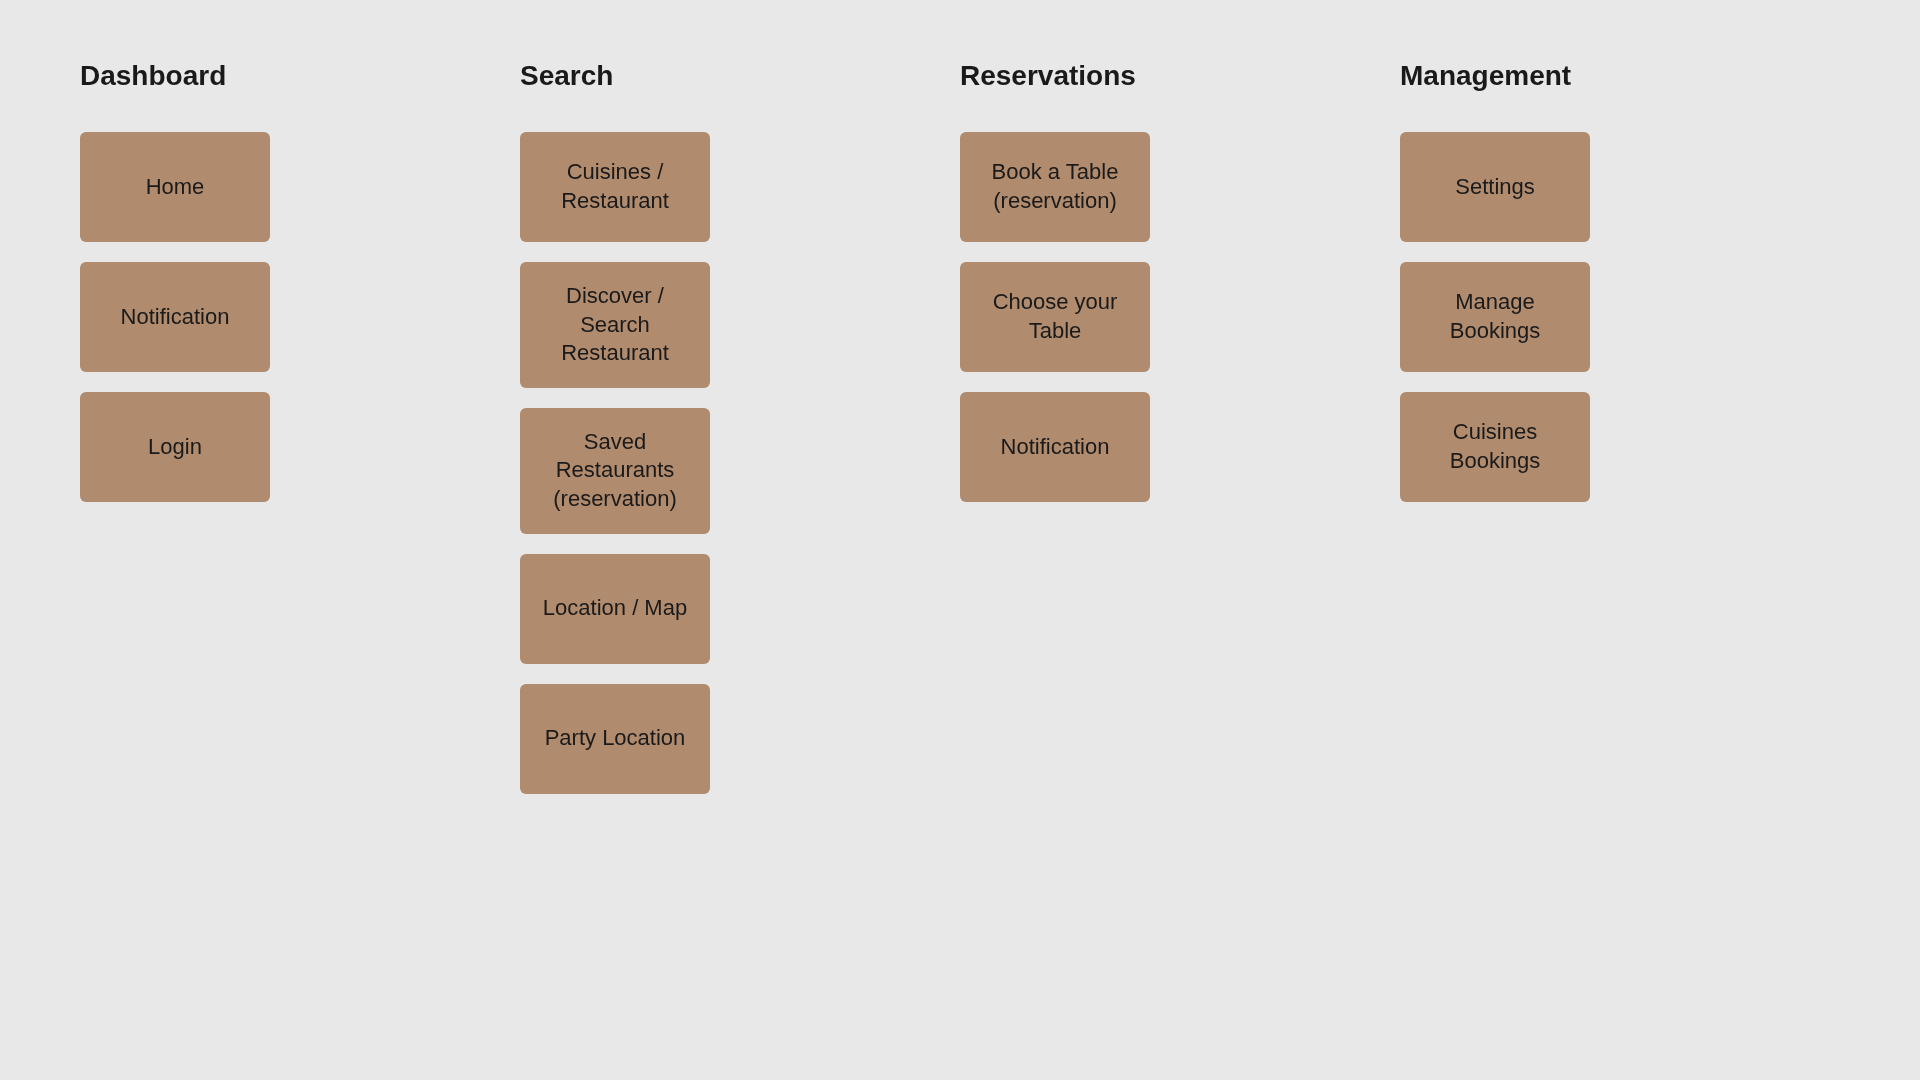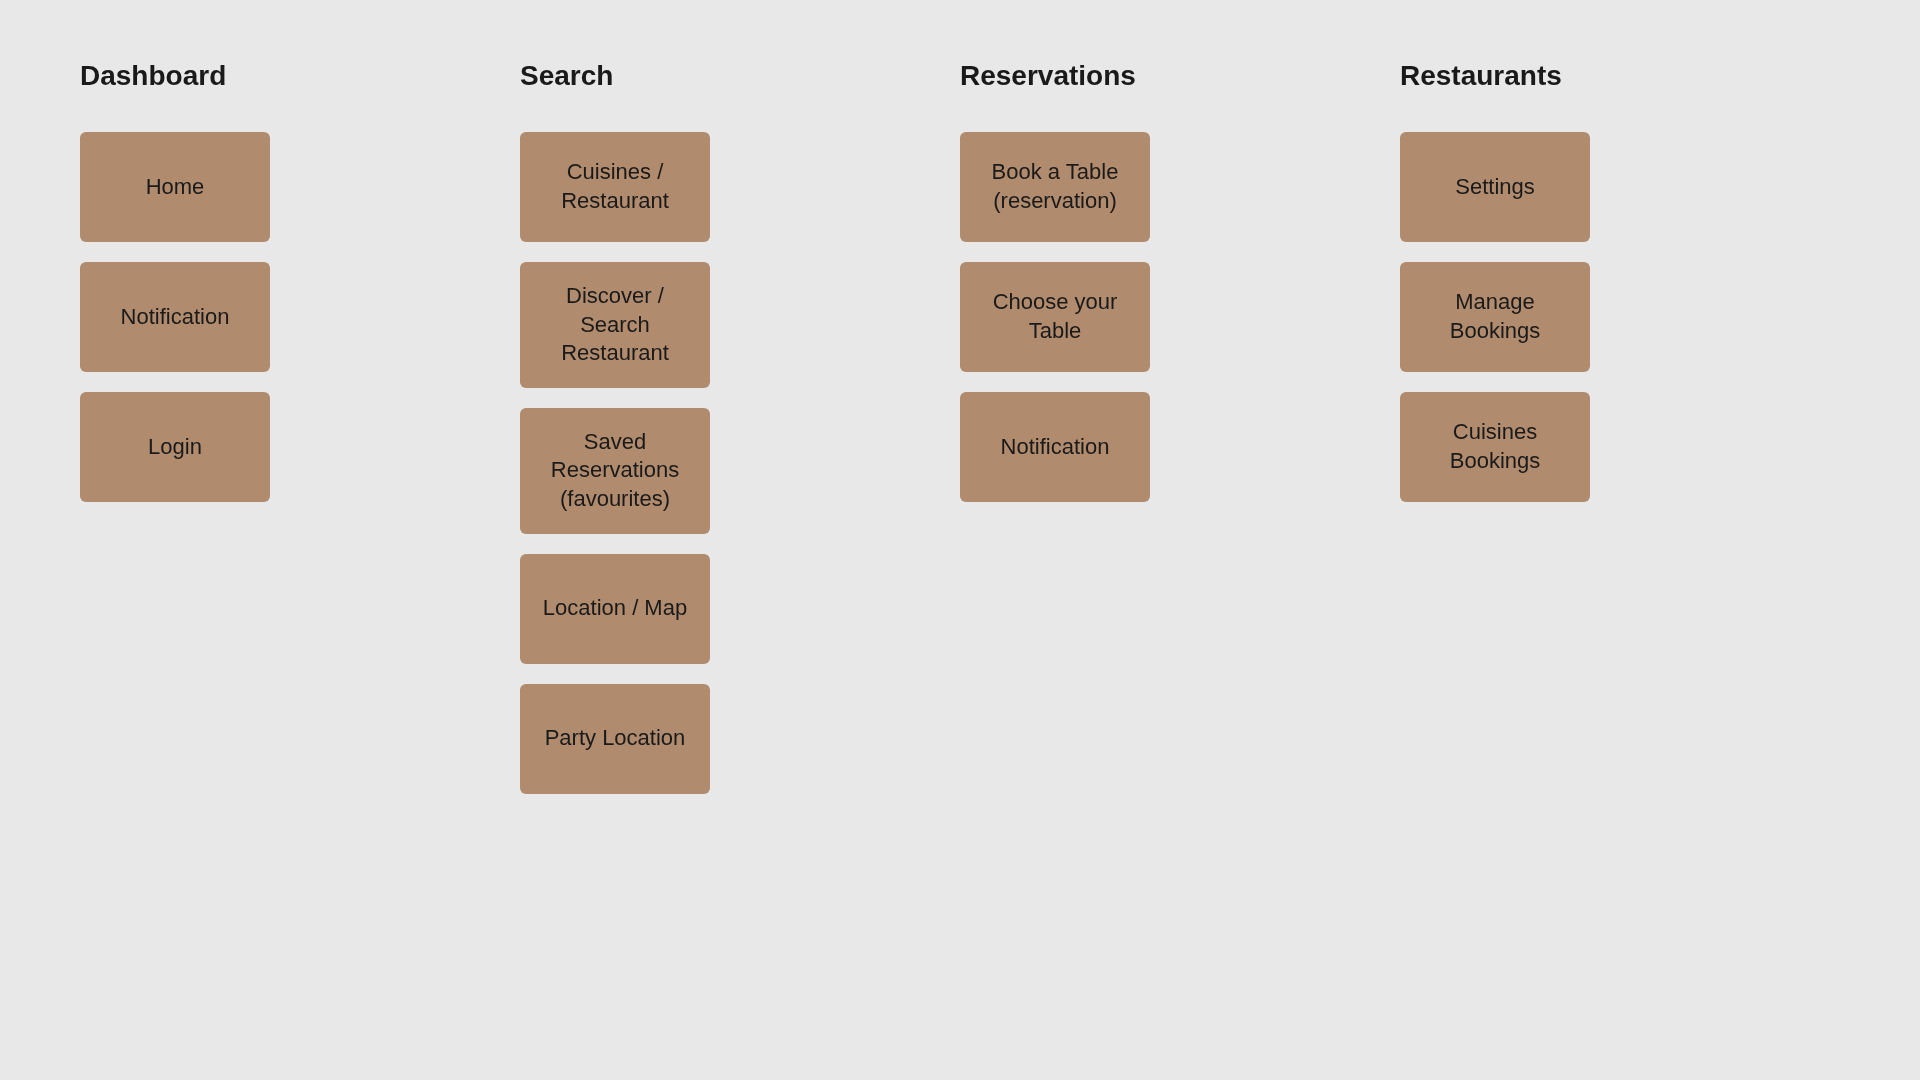--- a/index.html
+++ b/index.html
@@ -93,21 +93,21 @@
     <div class="column">
       <div class="column-title">Search</div>
       <div class="items-list">
         <div class="card">
           <span class="card-label">Cuisines / Restaurant</span>
         </div>
         <div class="card">
           <span class="card-label">Discover / Search Restaurant</span>
         </div>
         <div class="card">
-          <span class="card-label">Saved Reservations (favourites)</span>
+          <span class="card-label">Saved Restaurants (reservation)</span>
         </div>
         <div class="card">
           <span class="card-label">Location / Map</span>
         </div>
         <div class="card">
           <span class="card-label">Party Location</span>
         </div>
       </div>
     </div>
     <div class="column">
@@ -118,21 +118,21 @@
         </div>
         <div class="card">
           <span class="card-label">Choose your Table</span>
         </div>
         <div class="card">
           <span class="card-label">Notification</span>
         </div>
       </div>
     </div>
     <div class="column">
-      <div class="column-title">Restaurants</div>
+      <div class="column-title">Management</div>
       <div class="items-list">
         <div class="card">
           <span class="card-label">Settings</span>
         </div>
         <div class="card">
           <span class="card-label">Manage Bookings</span>
         </div>
         <div class="card">
           <span class="card-label">Cuisines Bookings</span>
         </div>

